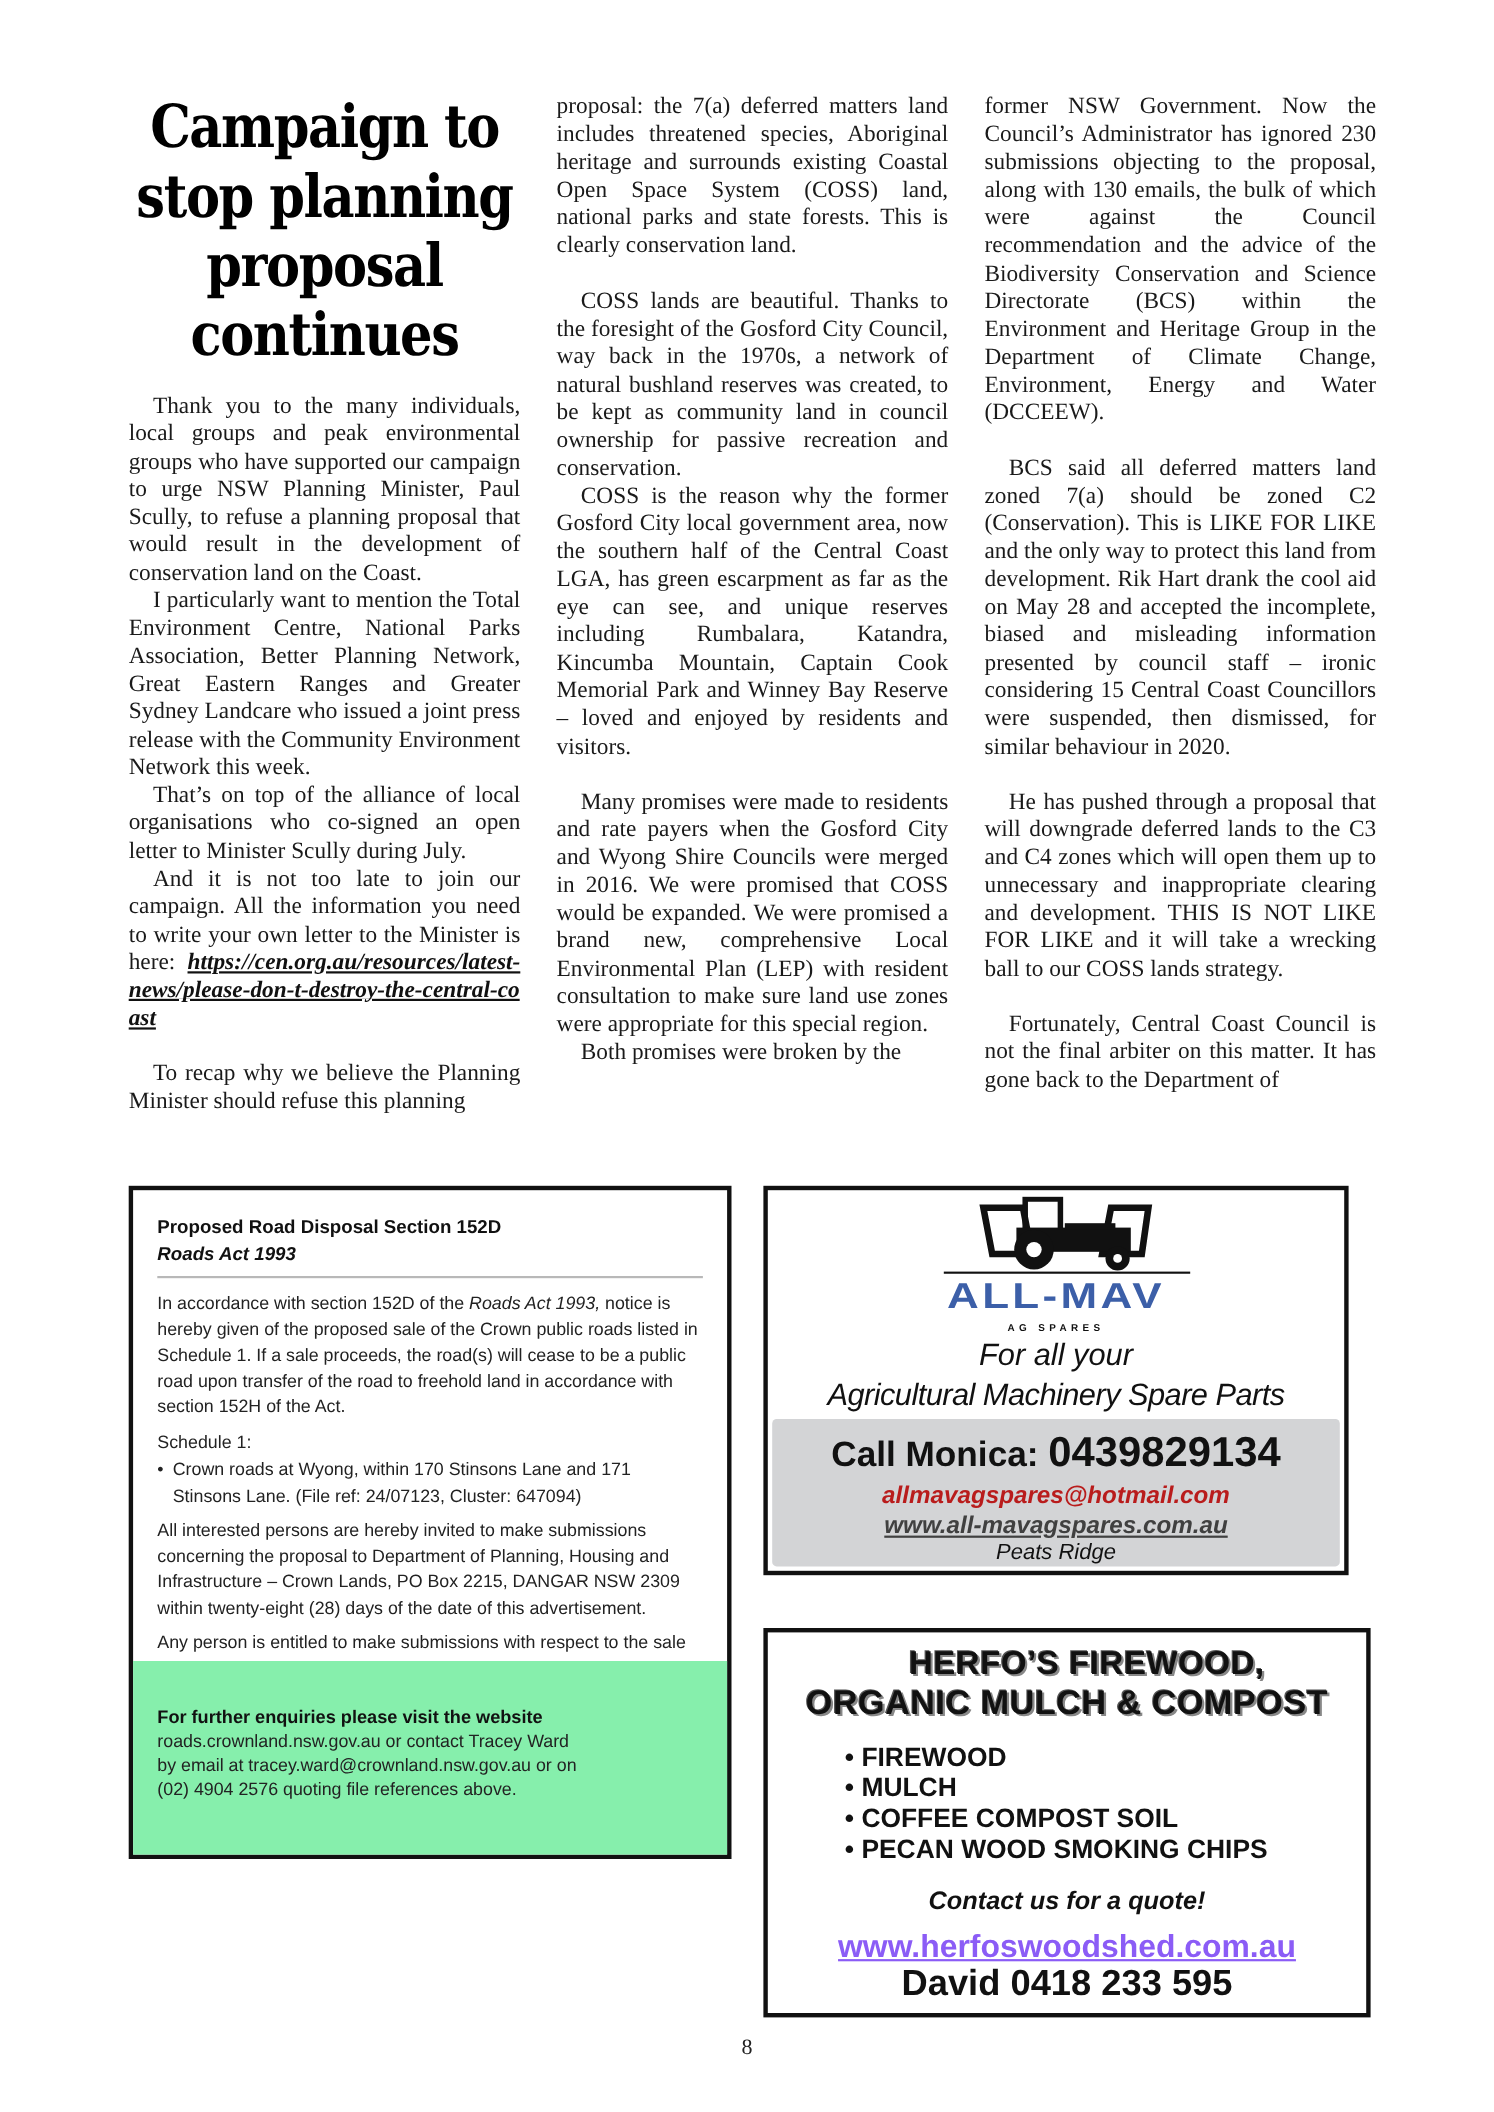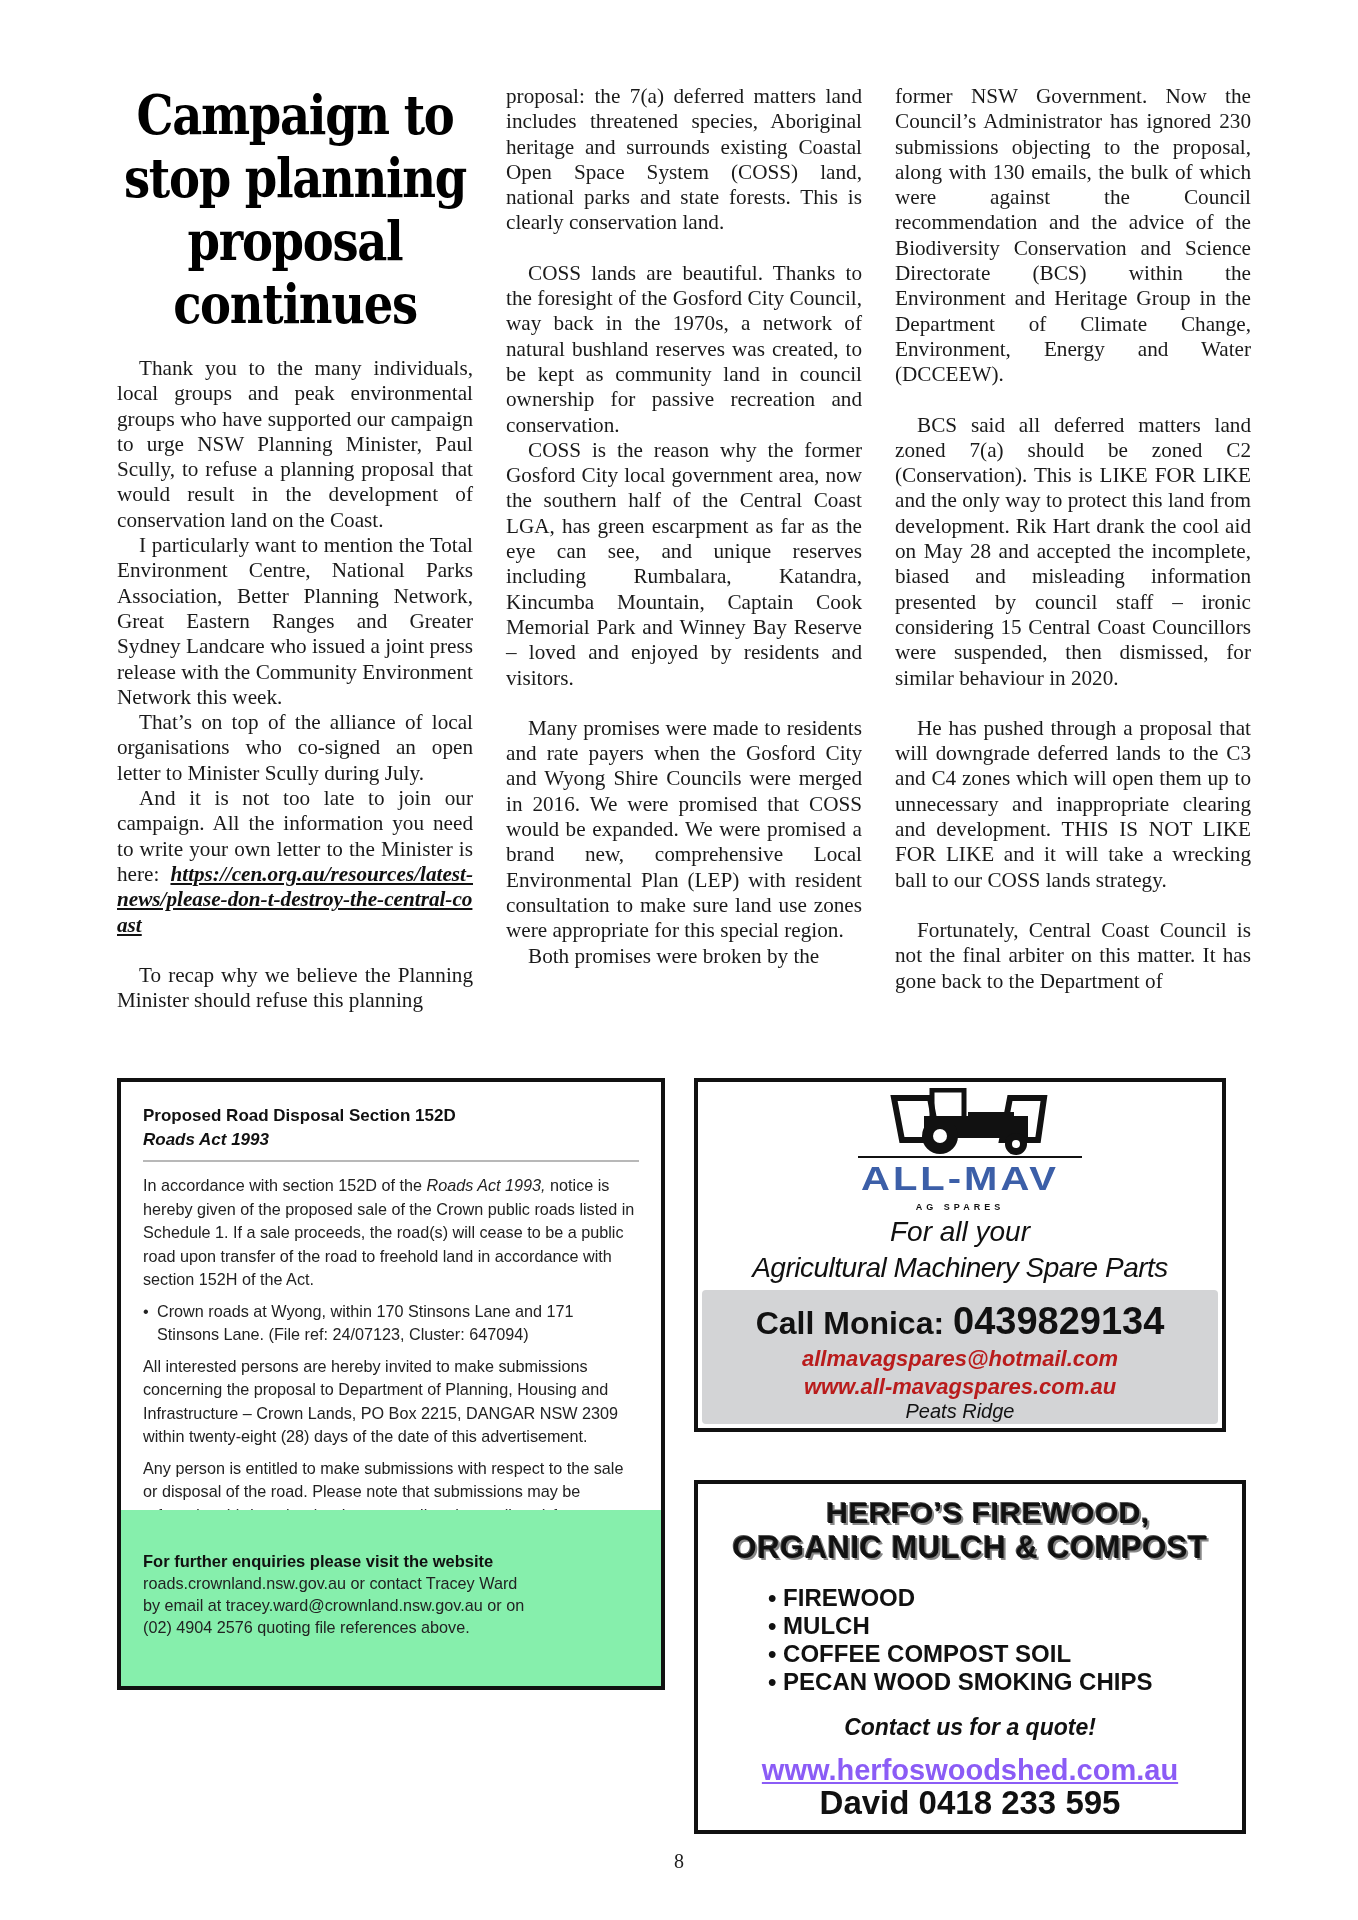--- a/index.html
+++ b/index.html
@@ -47,21 +47,21 @@
   .ad1 .brand { position:absolute; left:0; right:0; top:78px; font-weight:900; font-size:40px;
                 letter-spacing:3px; color:#3c5fa8; transform:scaleY(0.82); transform-origin:center top; }
   .ad1 .brandsub { position:absolute; left:0; right:0; top:120px; font-weight:bold; font-size:9px; letter-spacing:4px; color:#111; }
   .ad1 .tag1 { position:absolute; left:0; right:0; top:134px; font-style:italic; font-size:28px; color:#111; }
   .ad1 .tag2 { position:absolute; left:0; right:0; top:170px; font-style:italic; font-size:28px; color:#111; letter-spacing:-0.5px; }
   .ad1 .grey { position:absolute; left:4px; right:4px; top:208px; height:134px; background:#d3d4d6;
                border-radius:4px; }
   .ad1 .call { position:absolute; left:0; right:0; top:10px; font-weight:bold; font-size:32px; color:#111; }
   .ad1 .call .num { font-size:38px; }
   .ad1 .email { position:absolute; left:0; right:0; top:56px; font-weight:bold; font-style:italic; font-size:22px; color:#b91c1c; }
-  .ad1 .web { position:absolute; left:0; right:0; top:84px; font-weight:bold; font-style:italic; font-size:22px; color:#b91c1c; }
+  .ad1 .web { position:absolute; left:0; right:0; top:84px; font-weight:bold; font-style:italic; font-size:22px; color:#404040;text-decoration:underline; }
   .ad1 .loc { position:absolute; left:0; right:0; top:110px; font-style:italic; font-size:20px; color:#111; }
 
   
   .ad2 { position:absolute; left:694px; top:1480px; width:552px; height:354px;
          border:4px solid #111; box-sizing:border-box; background:#fff;
          font-family:"Liberation Sans","DejaVu Sans",sans-serif; text-align:center; }
   .ad2 .h { position:absolute; left:0; right:0; font-weight:900; font-size:30px; color:#111;
             text-shadow:2px 2px 0 #888, -1px -1px 0 #555; letter-spacing:0.5px; }
   .ad2 .h1 { top:12px;padding-left:36px; }
   .ad2 .h2 { top:46px; font-size:31px; }
@@ -101,20 +101,21 @@
   <p class="gap">He has pushed through a proposal that will downgrade deferred lands to the C3 and C4 zones which will open them up to unnecessary and inappropriate clearing and development. THIS IS NOT LIKE FOR LIKE and it will take a wrecking ball to our COSS lands strategy.</p>
   <p class="gap">Fortunately, Central Coast Council is not the final arbiter on this matter. It has gone back to the Department of</p>
 </div>
 
 <div class="notice">
   <div class="inner">
     <div class="title">Proposed Road Disposal Section 152D</div>
     <div class="subtitle">Roads Act 1993</div>
     <div class="rule"></div>
     <p><span>In accordance with section 152D of the </span><i>Roads Act 1993,</i><span> notice is hereby given of the proposed sale of the Crown public roads listed in Schedule 1. If a sale proceeds, the road(s) will cease to be a public road upon transfer of the road to freehold land in accordance with section 152H of the Act.</span></p>
+    <p style="margin-bottom:2px">Schedule 1:</p>
     <div class="bullet">Crown roads at Wyong, within 170 Stinsons Lane and 171 Stinsons Lane. (File ref: 24/07123, Cluster: 647094)</div>
     <p>All interested persons are hereby invited to make submissions concerning the proposal to Department of Planning, Housing and Infrastructure – Crown Lands, PO Box 2215, DANGAR NSW 2309 within twenty-eight (28) days of the date of this advertisement.</p>
     <p><span>Any person is entitled to make submissions with respect to the sale or disposal of the road. Please note that submissions may be referred to third parties (such as council or the applicant) for consideration in accordance with the </span><i>Government Information (Public Access) Act 2009.</i></p>
     <div class="sign">For the Manager, Business Centre Newcastle</div>
   </div>
   <div class="code">SB18899</div>
   <div class="footer">
     <div class="fhead">For further enquiries please visit the website</div>
     <div class="fline">roads.crownland.nsw.gov.au or contact Tracey Ward</div>
     <div class="fline">by email at tracey.ward@crownland.nsw.gov.au or on</div>

